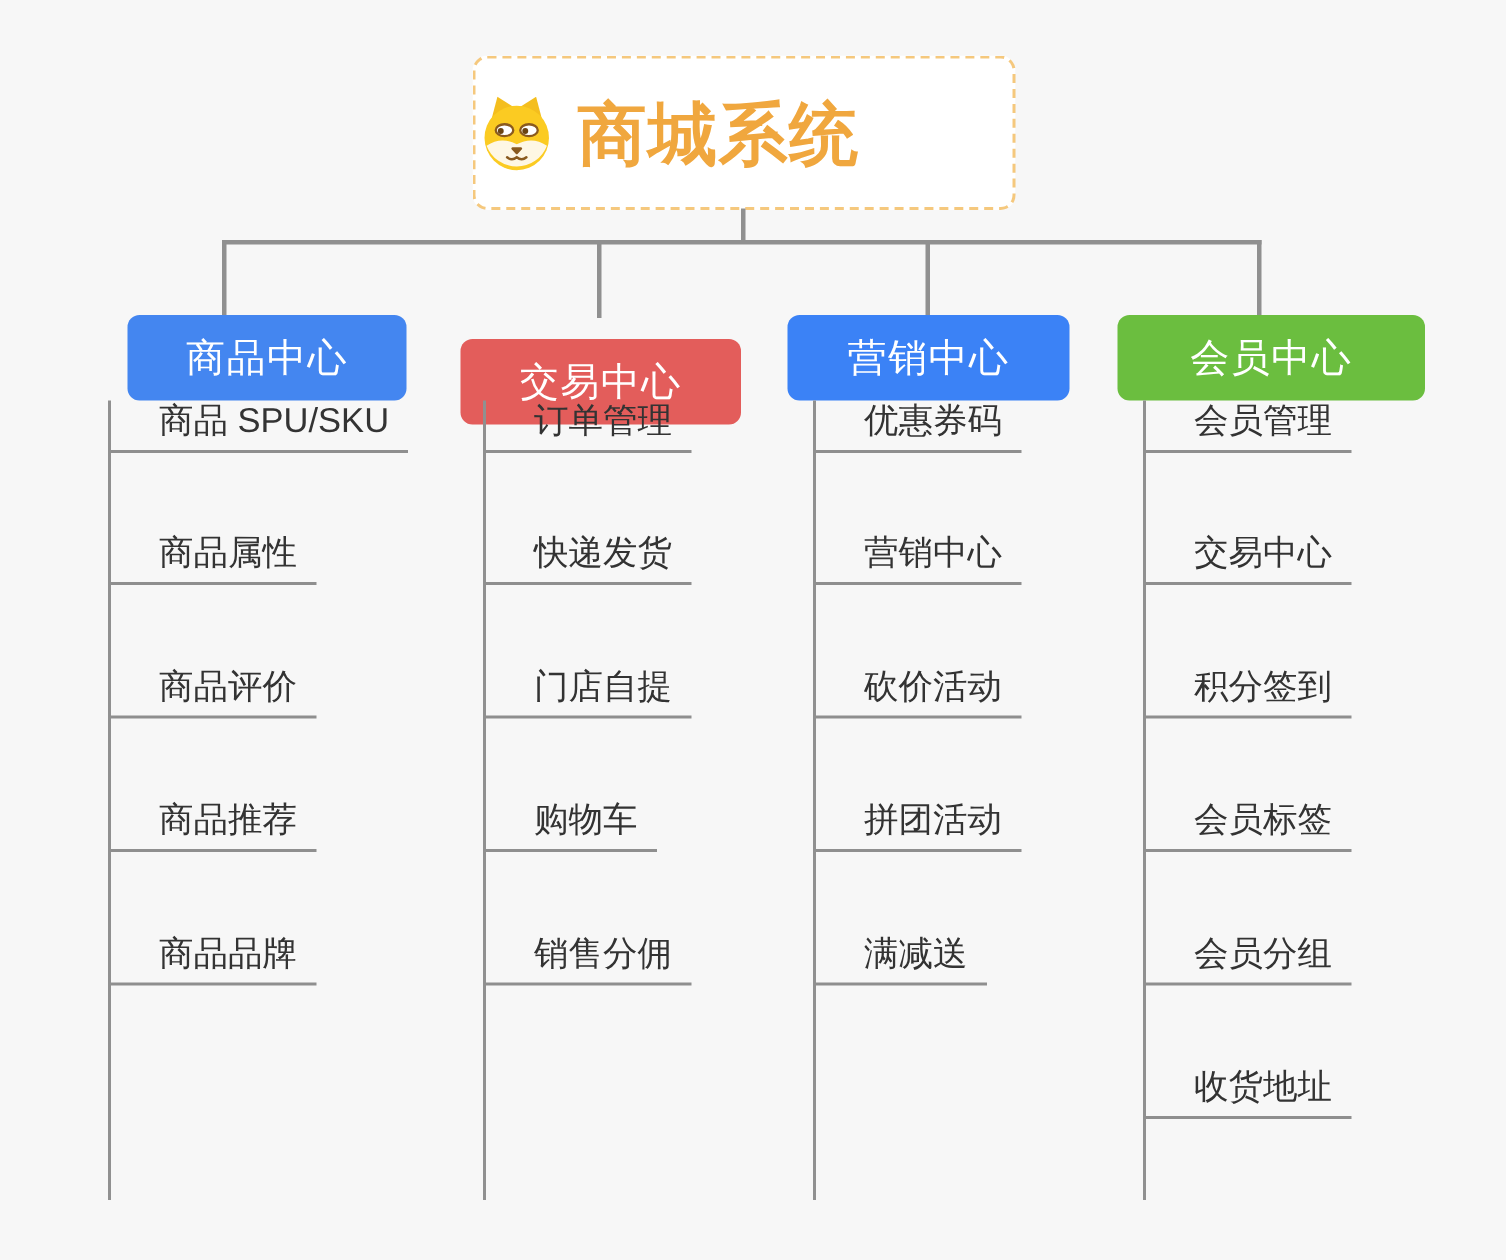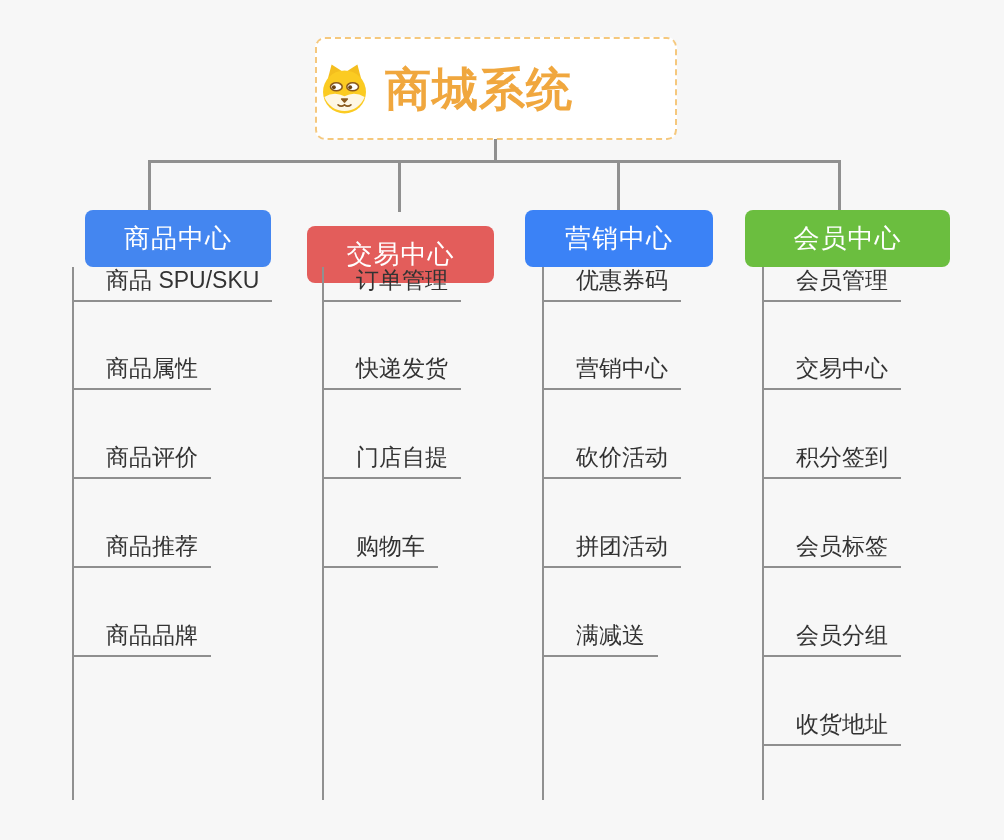--- a/index.html
+++ b/index.html
@@ -137,20 +137,23 @@
       </div>
     <div class="item-row">
         <span class="item">快递发货</span>
       </div>
     <div class="item-row">
         <span class="item">门店自提</span>
       </div>
     <div class="item-row">
         <span class="item">购物车</span>
       </div>
+    <div class="item-row">
+        <span class="item">销售分佣</span>
+      </div>
   </div>
 
   <div class="column col-2">
     <div class="item-row">
         <span class="item">优惠券码</span>
       </div>
     <div class="item-row">
         <span class="item">营销中心</span>
       </div>
     <div class="item-row">

